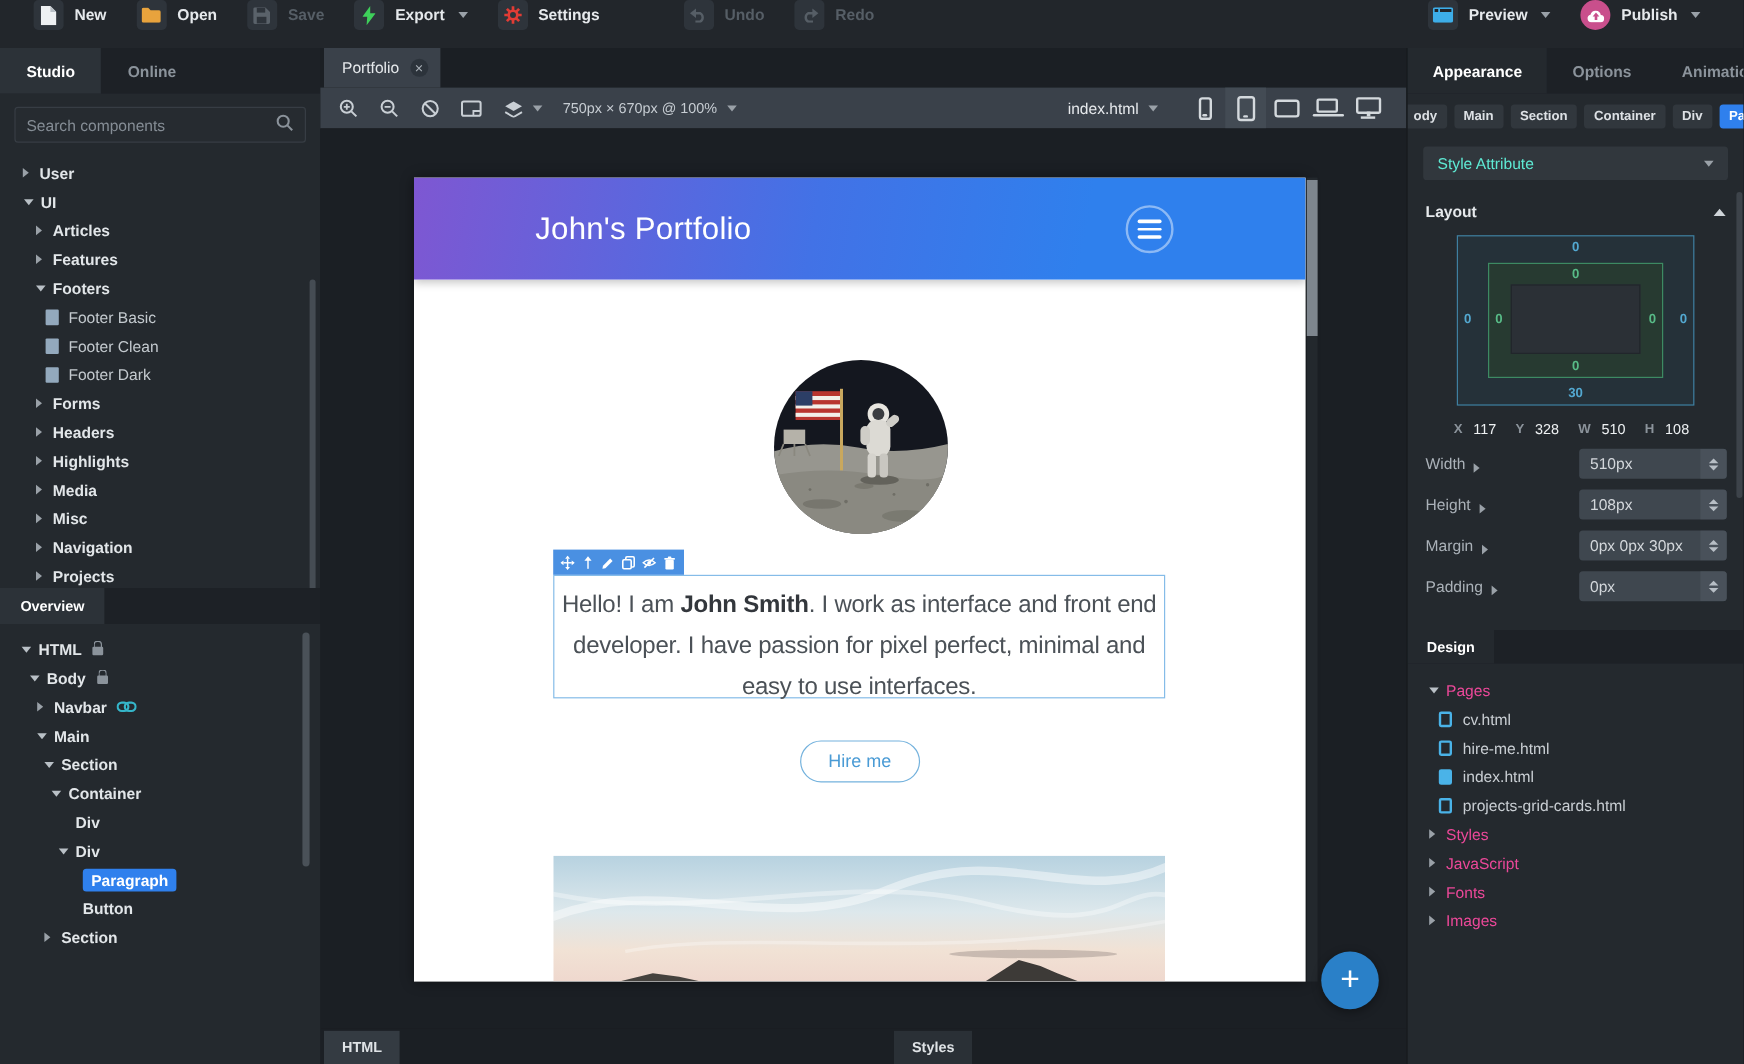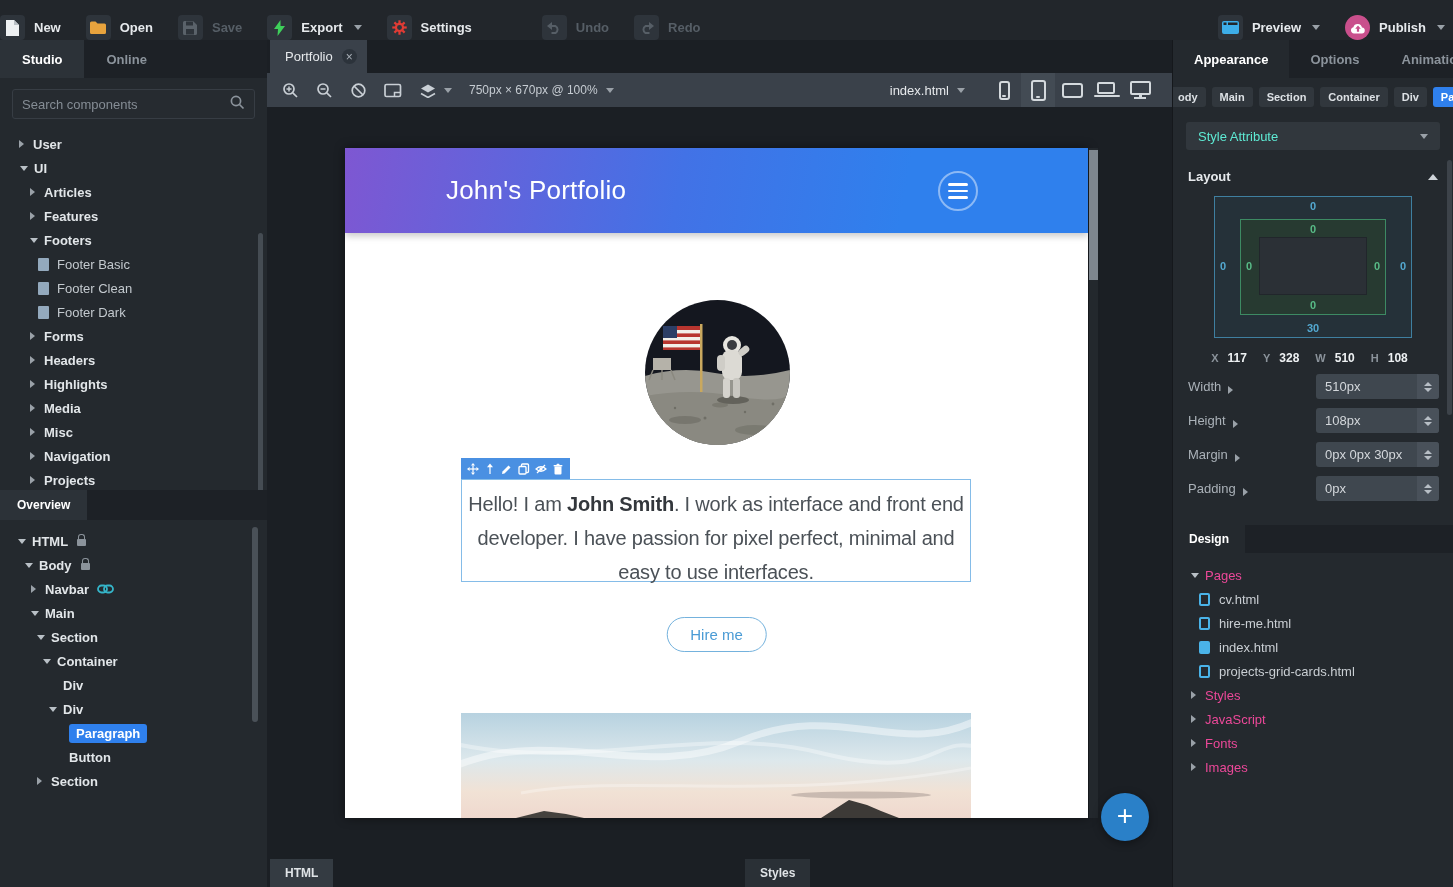--- a/index.html
+++ b/index.html
@@ -7,21 +7,21 @@
     --bg-dark:#1b1f24; --bg-panel:#24292e; --bg-elev:#2e343b; --bg-tab:#2c3238;
     --bg-toolbar:#3a414a; --bg-field:#3f474f;
     --txt:#e6e9ec; --dim:#8b939b; --disabled:#565e66;
   }
   *{box-sizing:border-box;margin:0;padding:0}
   body{width:1453px;height:887px;overflow:hidden;background:var(--bg-dark);
        font-family:"Liberation Sans",sans-serif;color:var(--txt);font-size:13px}
   .app{display:flex;height:847px}
 
   
-  .topbar{height:40px;background:#22262b;display:flex;align-items:flex-end;padding:0 0}
+  .topbar{height:40px;background:#22262b;display:flex;align-items:flex-start;padding:0 28px}
   .tbtn{display:flex;align-items:center;gap:9px;margin-right:25px;cursor:pointer}
   .tlabel{font-weight:bold;font-size:13px;color:var(--txt)}
   .tlabel.dis{color:var(--disabled)}
   .icbox{width:25px;height:25px;border-radius:4px;background:var(--bg-elev);
          display:flex;align-items:center;justify-content:center;flex:none}
   .icbox.round{border-radius:50%;background:#c94f8c}
   .sp{flex:1}
   .cdn{width:0;height:0;border-left:4px solid transparent;border-right:4px solid transparent;
        border-top:5px solid #9aa1a8;display:inline-block;margin-left:2px}
   .cup{width:0;height:0;border-left:5px solid transparent;border-right:5px solid transparent;
@@ -146,21 +146,21 @@
   .boxmodel{position:relative;width:198px;height:142px;margin:12px auto 0 auto}
   .mbox{position:absolute;inset:0;border:1px solid #3f7fa0;background:#253139}
   .pbox{position:absolute;left:25px;top:22px;right:25px;bottom:22px;border:1px solid #3d8a63;background:#273a31}
   .cbox{position:absolute;left:18px;top:17px;right:18px;bottom:19px;background:#2b3036;border:1px solid #21262b}
   .num{position:absolute;font-size:11px;font-weight:bold}
   .num.b{color:#53a8d0}.num.g{color:#58bb87}
   .nt{top:3px;left:0;right:0;text-align:center}.nb{bottom:3px;left:0;right:0;text-align:center}
   .nl{left:5px;top:50%;margin-top:-7px}.nr{right:5px;top:50%;margin-top:-7px}
   .xywh{display:flex;justify-content:center;gap:9px;margin-top:13px;align-items:center}
   .xywh .k{color:#8b939b;font-size:11px;font-weight:bold}
-  .xywh .v{color:#eef1f3;font-size:12px;font-weight:bold;margin-right:7px}
+  .xywh .v{color:#eef1f3;font-size:12px;font-weight:normal;margin-right:7px}
   .prow{display:flex;align-items:center;margin:9px 14px 0 15px}
   .prow:first-of-type{margin-top:24px}
   .plabel{color:#aab1b8;font-size:13px;display:flex;align-items:flex-end;gap:7px}
   .pfield{margin-left:auto;width:123px;height:25px;background:var(--bg-field);border-radius:3px;
           display:flex;align-items:center;overflow:hidden}
   .pfield .val{flex:1;padding-left:9px;color:#d3d7db;font-size:13px;white-space:nowrap}
   .stepper{width:22px;height:25px;background:#49515a;display:flex;flex-direction:column;
            align-items:center;justify-content:center;gap:2px;cursor:pointer;flex:none}
   .stepper::before{content:'';width:0;height:0;border-left:4px solid transparent;
       border-right:4px solid transparent;border-bottom:4px solid #b7bec5}

